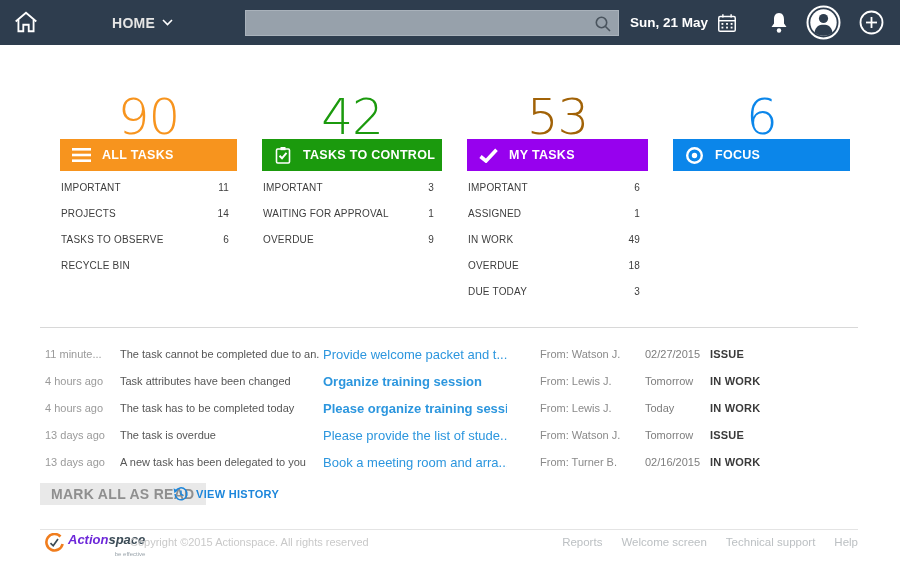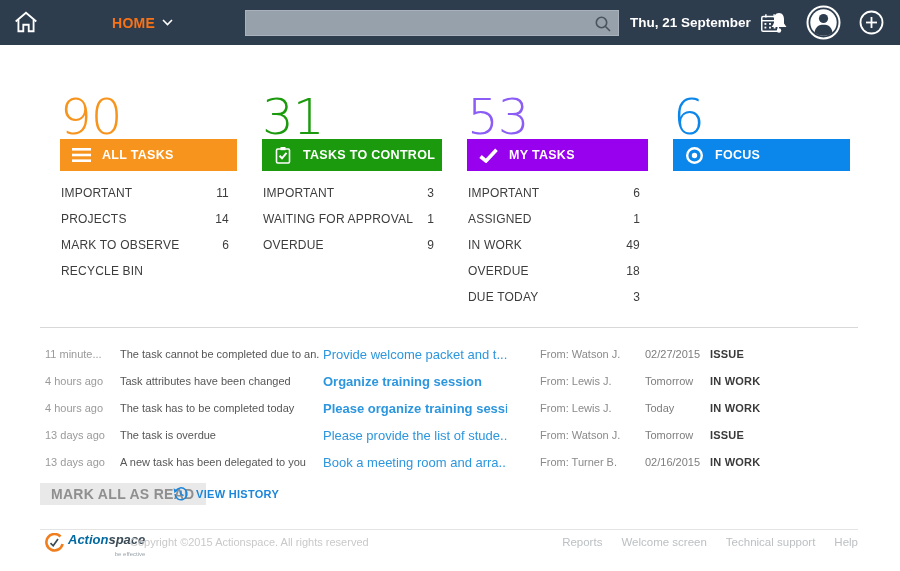--- a/index.html
+++ b/index.html
@@ -9,42 +9,42 @@
     background:#ffffff;
     position:relative;
     overflow:hidden;
   }
   .stage { position:absolute; inset:0; width:900px; height:571px; }
 
   
   .topbar { position:absolute; top:0; left:0; width:900px; height:45px; background:#2e3d4e; }
   .home-btn { position:absolute; left:13px; top:9px; width:26px; height:26px; cursor:pointer; }
   .home-menu { position:absolute; left:112px; top:0; height:45px; display:flex; align-items:center; gap:7px;
-               color:#f97316; font-size:14px; font-weight:700; letter-spacing:.3px; cursor:pointer; }
+               color:#e5e5e5; font-size:14px; font-weight:700; letter-spacing:.3px; cursor:pointer; }
   .search-wrap { position:absolute; left:245px; top:10px; width:374px; height:26px;
                  background:#97a1ab; border:1px solid #a9b2bb; }
   .search-wrap input { position:absolute; inset:0; width:100%; height:100%; background:transparent;
                  border:none; outline:none; padding:0 30px 0 8px; font-size:13px; color:#2e3d4e; }
   .search-icon { position:absolute; right:6px; top:4px; width:18px; height:18px; }
   .date-box { position:absolute; left:630px; top:0; height:45px; display:flex; align-items:center; gap:8px;
               color:#fff; font-size:13.5px; font-weight:700; cursor:pointer; }
   .bell-btn   { position:absolute; left:768px; top:11px; width:22px; height:24px; cursor:pointer; }
   .avatar-btn { position:absolute; left:806px; top:5px; width:35px; height:35px; cursor:pointer; }
   .plus-btn   { position:absolute; left:859px; top:10px; width:25px; height:25px; cursor:pointer; }
 
   
   .card { position:absolute; top:95px; }
-  .card-count { display:block; text-align:left; font-size:50px; line-height:44px; height:44px;
+  .card-count { display:block; text-align:center; font-size:50px; line-height:44px; height:44px;
                 font-weight:200; font-family:"DejaVu Sans","Liberation Sans",sans-serif; letter-spacing:-1px; }
   .card-header { height:32px; display:flex; align-items:center; gap:11px; padding-left:12px;
                  color:#fff; font-size:12.5px; font-weight:700; letter-spacing:.3px; cursor:pointer;
                  white-space:nowrap; }
   .card-items { list-style:none; margin-top:3px; }
-  .card-items li { height:26px; display:flex; align-items:flex-end; justify-content:space-between;
-                   padding:0 8px 0 1px; font-size:12px; color:#3d3d3d; letter-spacing:.2px; cursor:pointer; }
+  .card-items li { height:26px; display:flex; align-items:center; justify-content:space-between;
+                   padding:0 8px 0 1px; font-size:10px; color:#3d3d3d; letter-spacing:.2px; cursor:pointer; }
 
   
   .divider { position:absolute; top:327px; left:40px; width:818px; height:1px; background:#d8d8d8; }
   .notif-list { position:absolute; top:341px; left:0; width:900px; }
   .notif-row { position:relative; height:27px; }
   .notif-row span, .notif-row a { position:absolute; line-height:27px; white-space:nowrap; overflow:hidden; }
   .n-time   { left:45px;  width:70px;  font-size:11px; color:#9a9a9a; }
   .n-msg    { left:120px; width:200px; font-size:11px; color:#565656; }
   .n-task   { left:323px; width:184px; font-size:13px; color:#2c96de; text-decoration:none; cursor:pointer; }
   .n-task.bold { font-weight:700; }
@@ -57,21 +57,21 @@
               border:none; color:#8f8f8f; font-size:14px; font-weight:700; letter-spacing:.3px;
               font-family:"Liberation Sans",sans-serif; cursor:pointer; }
   .view-history { position:absolute; left:173px; top:483px; height:22px; display:flex; align-items:center;
               gap:7px; color:#1c86db; font-size:11px; font-weight:700; letter-spacing:.3px;
               text-decoration:none; cursor:pointer; }
 
   
   .footer-line { position:absolute; top:529px; left:40px; width:818px; height:1px; background:#e4e4e4; }
   .logo { position:absolute; left:44px; top:533px; display:flex; align-items:flex-start; gap:4px; }
   .logo-text { font-size:13px; font-style:italic; font-weight:700; line-height:14px; }
-  .logo-action { color:#0369a1; }
+  .logo-action { color:#6d28d9; }
   .logo-space  { color:#3a4a55; }
   .logo-tagline { display:block; font-size:6px; font-weight:400; color:#9aa4ab; text-align:right; font-style:normal; }
   .copyright { position:absolute; left:130px; top:529px; line-height:27px; font-size:11px; color:#c9c9c9; }
   .footer-links { position:absolute; right:42px; top:529px; line-height:27px; display:flex; gap:19px; }
   .footer-links a { font-size:11.5px; color:#bcc0c3; text-decoration:none; cursor:pointer; }
 
   svg { display:block; }
 </style>
 </head>
 <body>
@@ -92,21 +92,21 @@
       </svg>
     </div>
     <div class="search-wrap">
       <input type="text" placeholder="" style="">
       <svg class="search-icon" viewBox="0 0 18 18" fill="none" stroke="#4a545e" stroke-width="1.6">
         <circle cx="7.5" cy="7.5" r="5.2"></circle>
         <line x1="11.5" y1="11.5" x2="16" y2="16"></line>
       </svg>
     </div>
     <div class="date-box">
-      <span>Thu, 21 September</span>
+      <span>Sun, 21 May</span>
       <svg width="22" height="22" viewBox="0 0 24 24" fill="none" stroke="#ffffff" stroke-width="1.6">
         <rect x="3" y="5" width="18" height="16" rx="1.5"></rect>
         <line x1="3" y1="9.5" x2="21" y2="9.5"></line>
         <line x1="7.5" y1="2.5" x2="7.5" y2="6"></line>
         <line x1="16.5" y1="2.5" x2="16.5" y2="6"></line>
         <g fill="#ffffff" stroke="none">
           <rect x="6" y="12" width="2" height="2"></rect>
             <rect x="11" y="12" width="2" height="2"></rect>
             <rect x="16" y="12" width="2" height="2"></rect>
           <rect x="6" y="16" width="2" height="2"></rect>
@@ -151,32 +151,32 @@
     <ul class="card-items">
         <li>
           <span>IMPORTANT</span>
           <span>11</span>
         </li>
         <li>
           <span>PROJECTS</span>
           <span>14</span>
         </li>
         <li>
-          <span>MARK TO OBSERVE</span>
+          <span>TASKS TO OBSERVE</span>
           <span>6</span>
         </li>
         <li>
           <span>RECYCLE BIN</span>
           <span></span>
         </li>
       </ul>
   </div>
 
   <div class="card" style="left:262px;width:180px">
-    <span class="card-count" style="color: rgb(27, 154, 13);">31</span>
+    <span class="card-count" style="color: rgb(27, 154, 13);">42</span>
     <div class="card-header" style="background: rgb(27, 154, 13);">
       <svg width="18" height="19" viewBox="0 0 18 19" fill="none" stroke="#ffffff" stroke-width="1.6">
         <rect x="2.5" y="3" width="13" height="14" rx="1.2"></rect>
         <rect x="6.5" y="1" width="5" height="3.2" fill="#ffffff" stroke="none"></rect>
         <polyline points="5.5,9.8 8,12.3 12.5,6.8" stroke-width="2"></polyline>
       </svg>
       <span>TASKS TO CONTROL</span>
     </div>
     <ul class="card-items">
         <li>
@@ -188,21 +188,21 @@
           <span>1</span>
         </li>
         <li>
           <span>OVERDUE</span>
           <span>9</span>
         </li>
       </ul>
   </div>
 
   <div class="card" style="left:467px;width:181px">
-    <span class="card-count" style="color: #8b5cf6;">53</span>
+    <span class="card-count" style="color: #a16207;">53</span>
     <div class="card-header" style="background: rgb(151, 1, 238);">
       <svg width="19" height="15" viewBox="0 0 19 15" fill="none" stroke="#ffffff" stroke-width="3.6">
         <polyline points="1.5,8.5 7,13 17.5,1.8"></polyline>
       </svg>
       <span>MY TASKS</span>
     </div>
     <ul class="card-items">
         <li>
           <span>IMPORTANT</span>
           <span>6</span>

